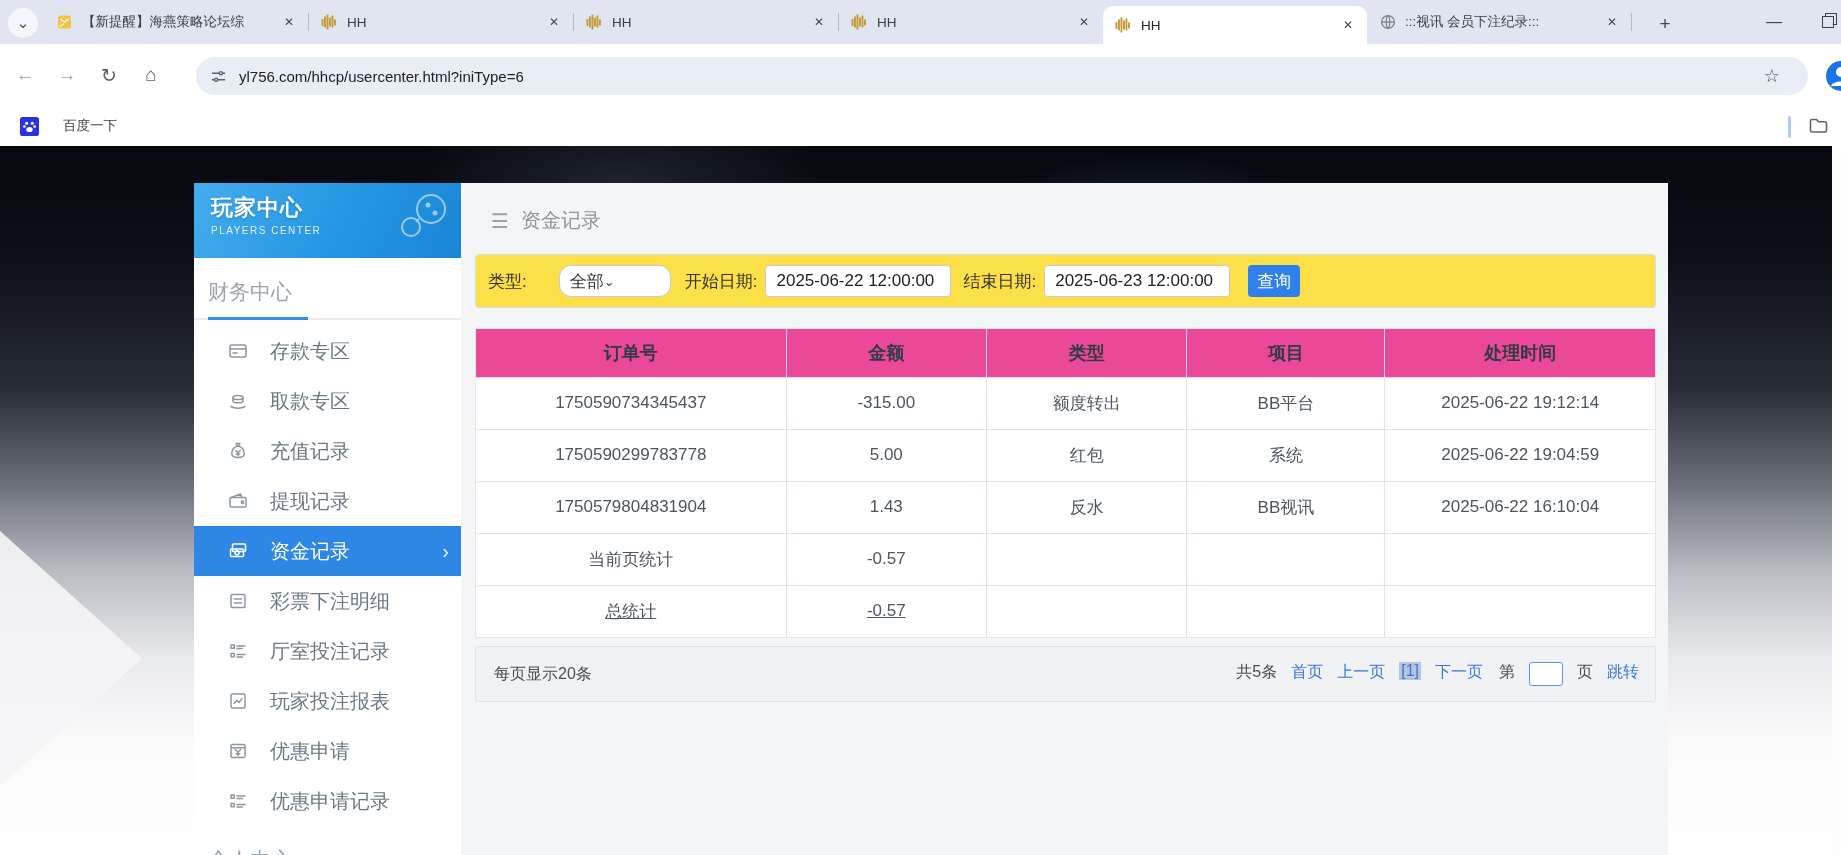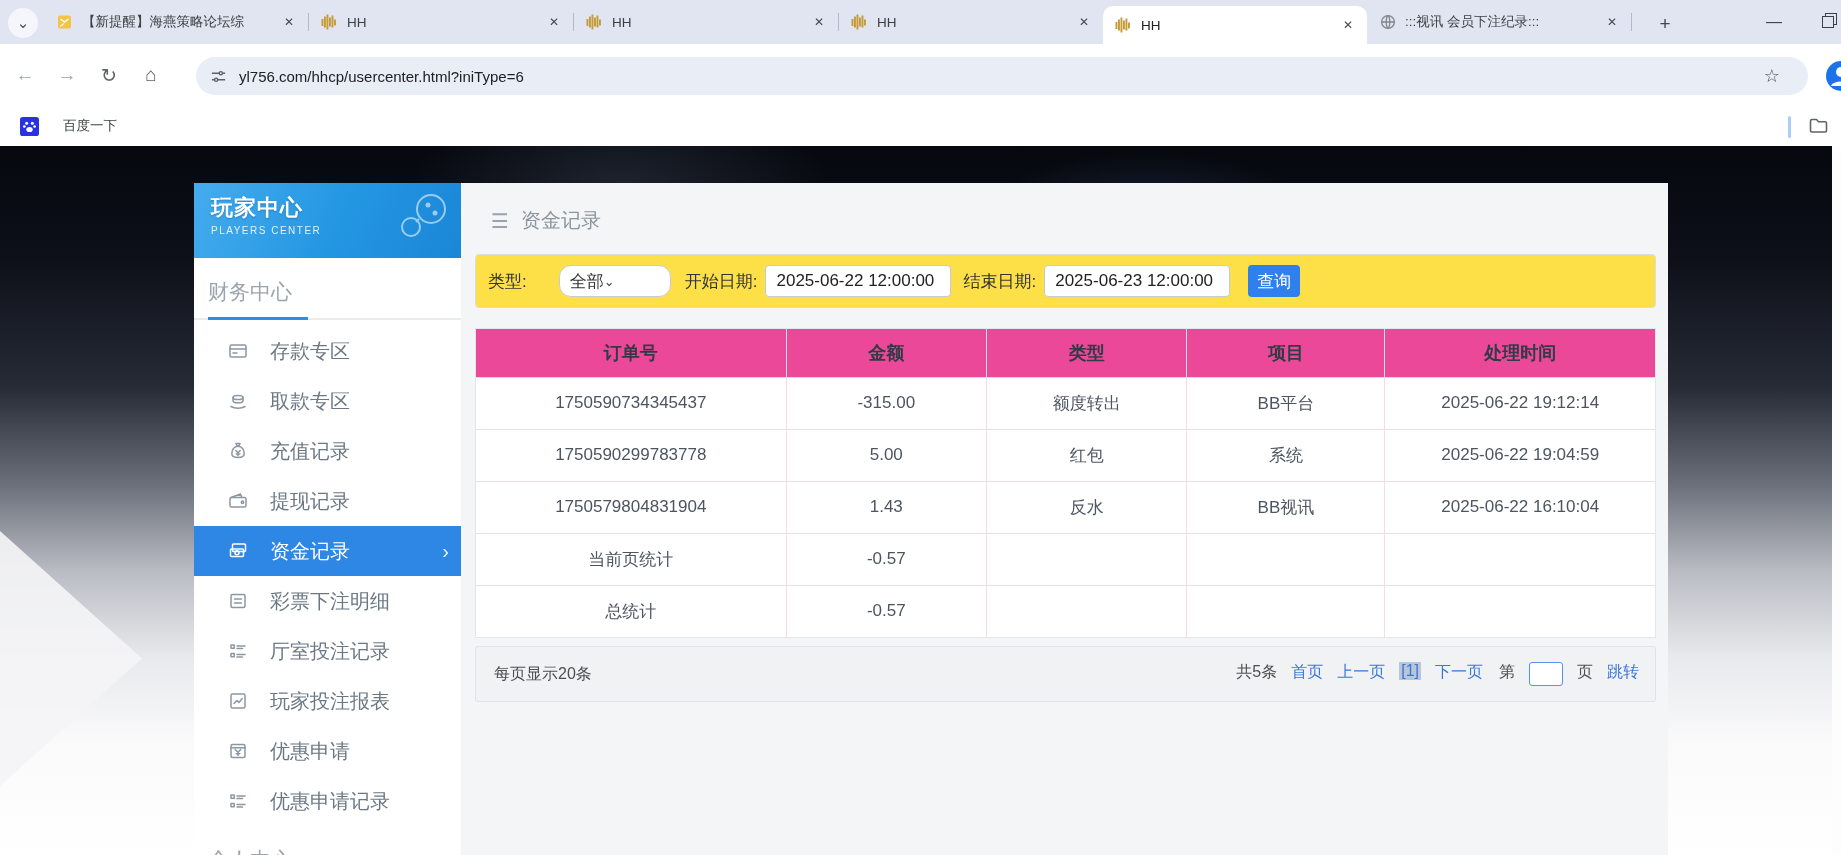--- a/index.html
+++ b/index.html
@@ -72,21 +72,21 @@
   .f-select { width:112px; height:32px; border:1px solid #c6cbd1; border-radius:12px; background:#fff; display:flex; align-items:center; justify-content:flex-start; padding:0 8px 0 10px; margin-right:14px;margin-left:24px; }
   .f-select .sc { font-size:13px; color:#444; }
   .f-input { width:186px; height:32px; border:1px solid #c6cbd1; border-radius:4px; background:#fff; display:flex; align-items:center; padding-left:10px; margin-right:12px; font-size:17px; color:#222; }
   .f-btn { width:52px; height:32px; background:#2f80ed; border:none; border-radius:4px; color:#fff; font-size:17px; display:flex; align-items:center; justify-content:center; cursor:pointer; margin-left:6px; }
 
   .tablebox { margin:20px 12px 0 14px; border:1px solid #e3e6ea; background:#fff; }
   table.grid { width:100%; border-collapse:collapse; table-layout:fixed; }
   .grid th { background:#ec4899; height:48px; font-size:18px; color:#2f3b45; font-weight:bold; border-bottom:1px solid #d9dee4; border-right:1px solid #e8dddd; }
   .grid th:last-child, .grid td:last-child { border-right:none; }
   .grid td { height:52px; text-align:center; font-size:17px; color:#4c5560; border-bottom:1px solid #f1dfdf; border-right:1px solid #f1dfdf; background:#fff; }
-  .grid tr:last-child td { border-bottom:none; }
+  .grid tr:last-child td { border-bottom:none;text-decoration:underline; }
 
   .pagebar { margin:8px 12px 0 14px; height:56px; border:1px solid #dfe2e6; border-radius:3px; background:#f1f2f4; display:flex; align-items:center; justify-content:space-between; padding:0 16px 0 18px; font-size:16px; color:#4a4f55; }
   .pg-right { display:flex; align-items:flex-start; gap:14px; }
   .pg-link { color:#3a76d8; cursor:pointer; }
   .pg-cur { color:#3a76d8; background:#b9c6d9; padding:0 2px; }
   .pg-input { width:34px; height:24px; border:1px solid #5b8ff0; border-radius:3px; background:#fff; }
 
   svg { display:block; }
 </style>
 </head>

